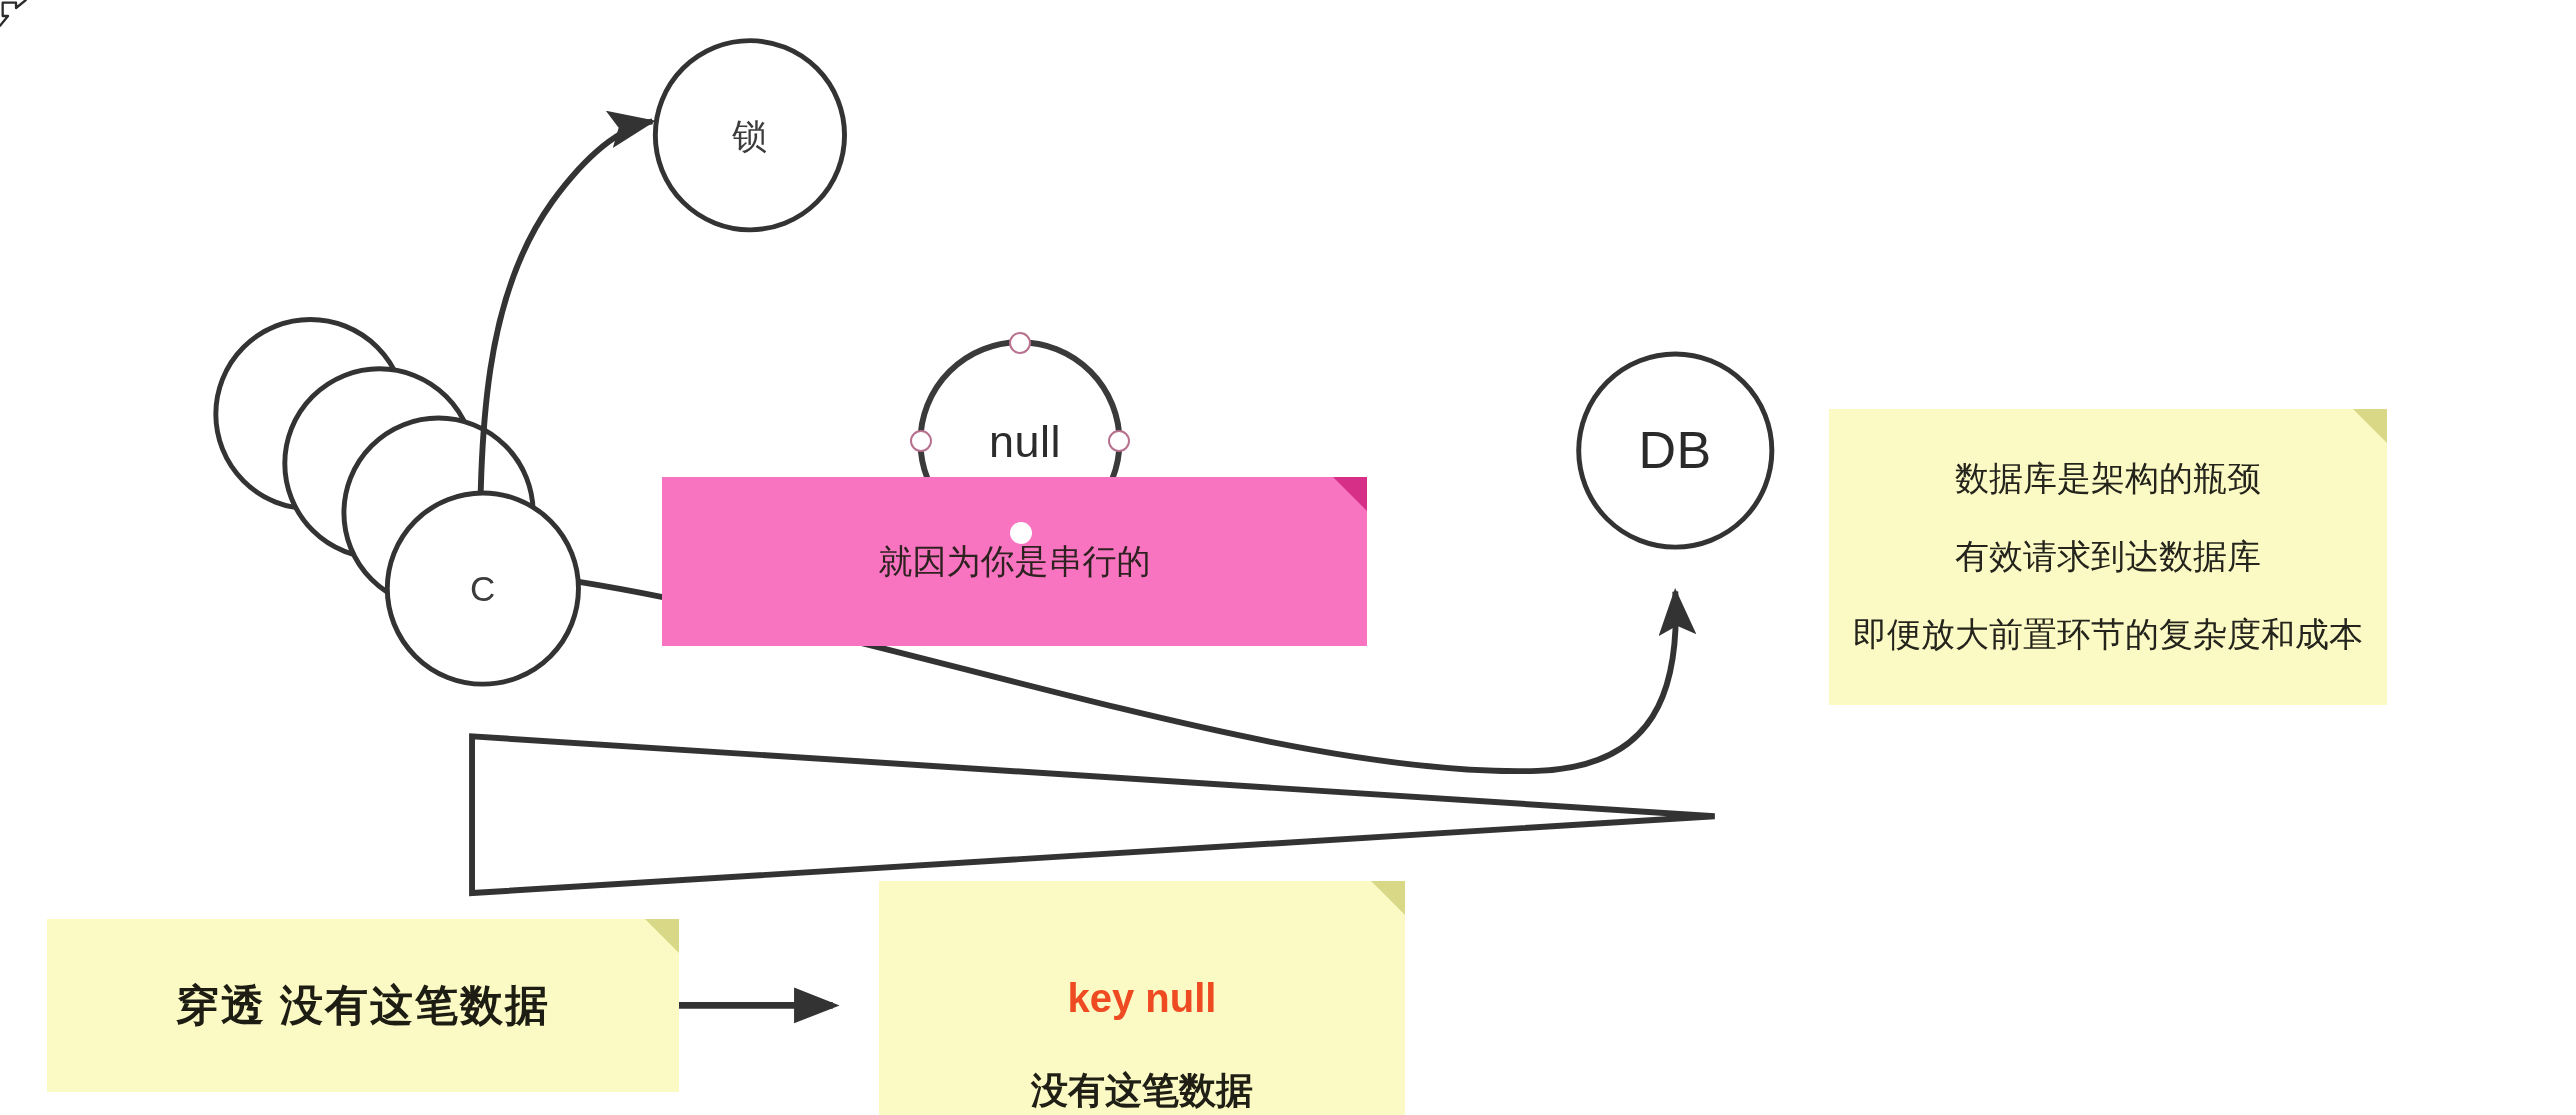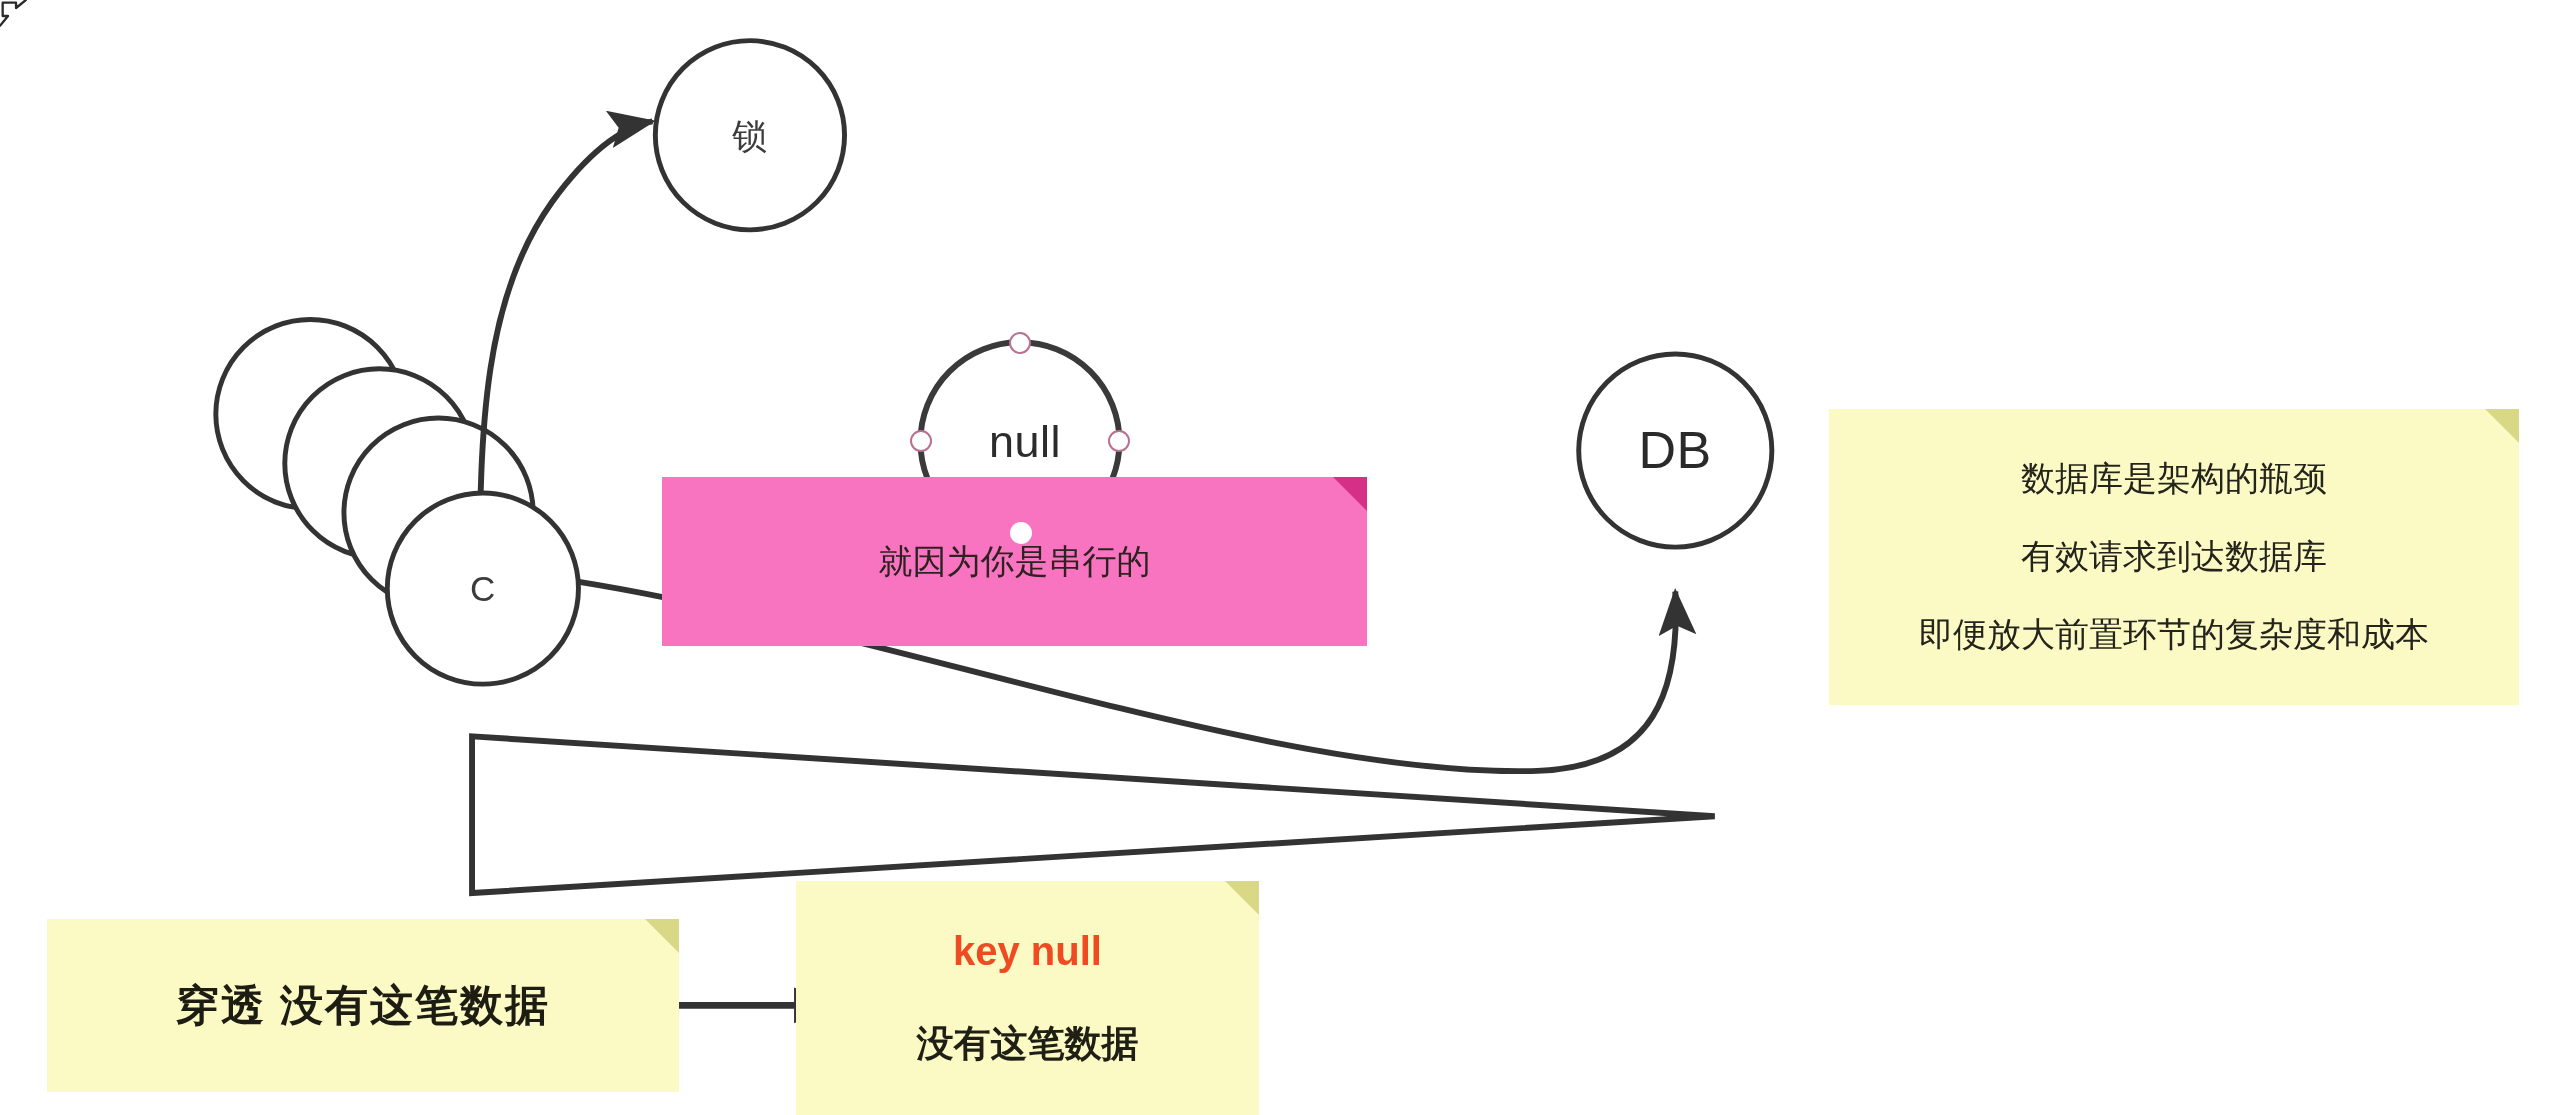--- a/index.html
+++ b/index.html
@@ -174,33 +174,33 @@
   <div class="node-label" style="left:483px; top:588px;">C</div>
   <div class="node-label" style="left:750px; top:135px;">锁</div>
   <div class="node-label redis-label" style="left:1025px; top:441px;">null</div>
   <div class="node-label latin" style="left:1675px; top:450px;">DB</div>
 
   <div class="note note-pink" id="note-serial" style="left:662px; top:477px; width:705px; height:169px;">
     <span class="fold"></span>
     <div class="note-line">就因为你是串行的</div>
   </div>
 
-  <div class="note note-yellow" id="note-db" style="left:1829px; top:409px; width:690px; height:296px;">
+  <div class="note note-yellow" id="note-db" style="left:1829px; top:409px; width:558px; height:296px;">
     <span class="fold"></span>
     <div class="note-line">数据库是架构的瓶颈</div>
     <div class="note-line">有效请求到达数据库</div>
     <div class="note-line">即便放大前置环节的复杂度和成本</div>
   </div>
 
   <div class="note note-yellow" id="note-penetrate" style="left:47px; top:919px; width:632px; height:173px;">
     <span class="fold"></span>
     <div class="note-line">穿透  没有这笔数据</div>
   </div>
 
-  <div class="note note-yellow" id="note-bloom" style="left:796px; top:881px; width:463px; height:235px;">
+  <div class="note note-yellow" id="note-bloom" style="left:879px; top:881px; width:526px; height:235px;justify-content:flex-end;">
     <span class="fold"></span>
     <div class="line-key">key null</div>
     <div class="line-bloom">没有这笔数据</div>
   </div>
 
   <div class="handle" style="left:1020px; top:343px;"></div>
   <div class="handle" style="left:921px; top:441px;"></div>
   <div class="handle" style="left:1119px; top:441px;"></div>
   <div class="handle handle-plain" style="left:1021px; top:533px;"></div>
 

